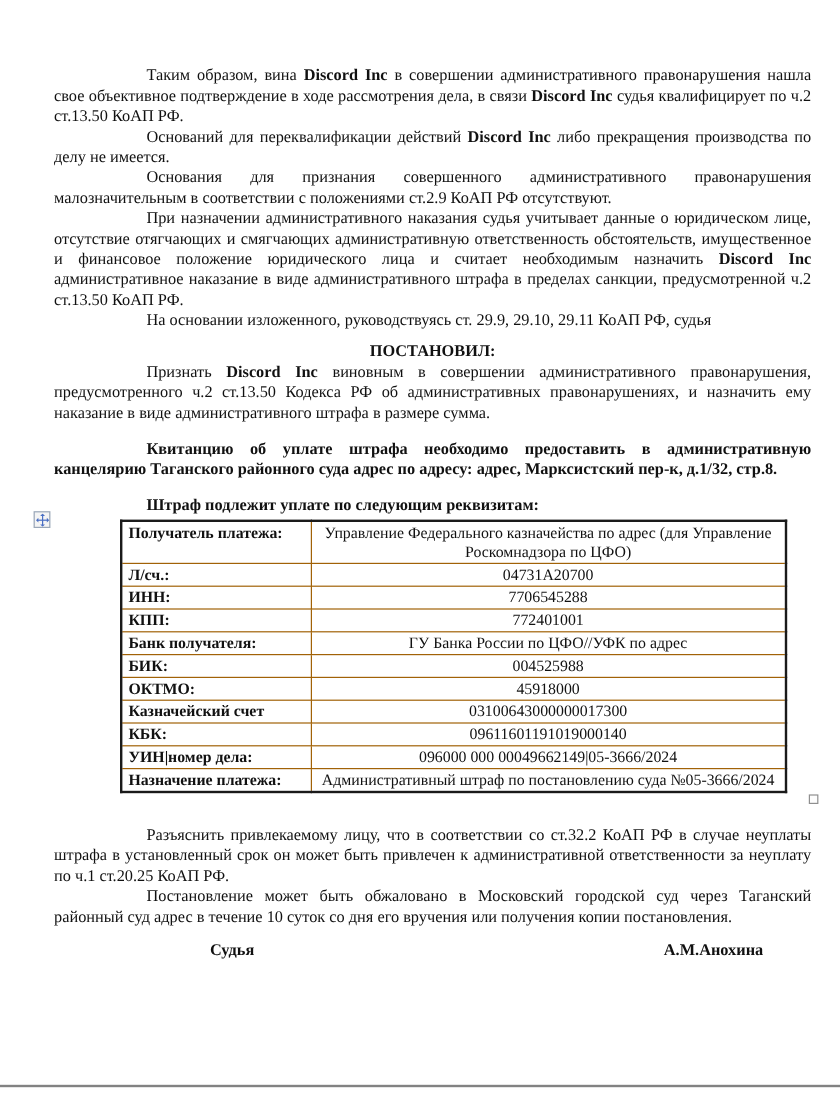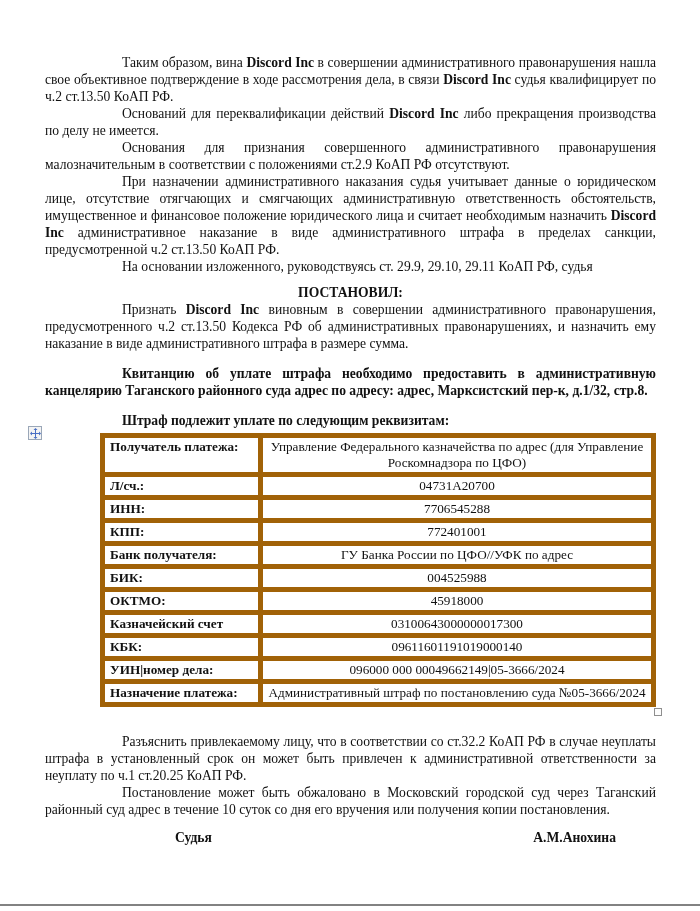--- a/index.html
+++ b/index.html
@@ -1,21 +1,21 @@
 <!DOCTYPE html>
 <html><head>
 <meta charset="utf-8">
 <style>
   * { margin: 0; padding: 0; box-sizing: border-box; }
   html, body { width: 700px; height: 911px; background: #ffffff; overflow: hidden; }
   body { font-family: "Liberation Serif", serif; color: #111; position: relative; }
 
   .page {
     position: absolute; left: 0; top: 0; width: 700px; height: 911px;
-    background: #fff; padding: 54px 44px 0 45px;
+    background: #fff; padding: 54px 24px 0 45px;
     font-size: 13.6px; line-height: 17px;
   }
 
   .para { text-align: justify; text-indent: 77px; }
   .para b { font-weight: bold; }
   .bold-para { font-weight: bold; margin-top: 13px; }
 
   .heading {
     text-align: center; font-weight: bold; text-indent: 0;
     margin-top: 9px;
@@ -25,21 +25,21 @@
 
   table.req {
     border-collapse: collapse;
     margin-left: 55px;
     width: 556px;
     table-layout: fixed;
     border: 2px solid #1a1a1a;
     font-size: 13.2px;
   }
   table.req td {
-    border: 5px solid #a16207;
+    border: 1px solid #a16207;
     padding: 1px 5px;
     line-height: 16px;
     vertical-align: top;
   }
   table.req td.lbl { font-weight: bold; width: 158px; text-align: left; }
   table.req td.val { text-align: center; }
 
   .move-handle {
     position: absolute; left: -17px; top: -7px;
     width: 14px; height: 14px;

